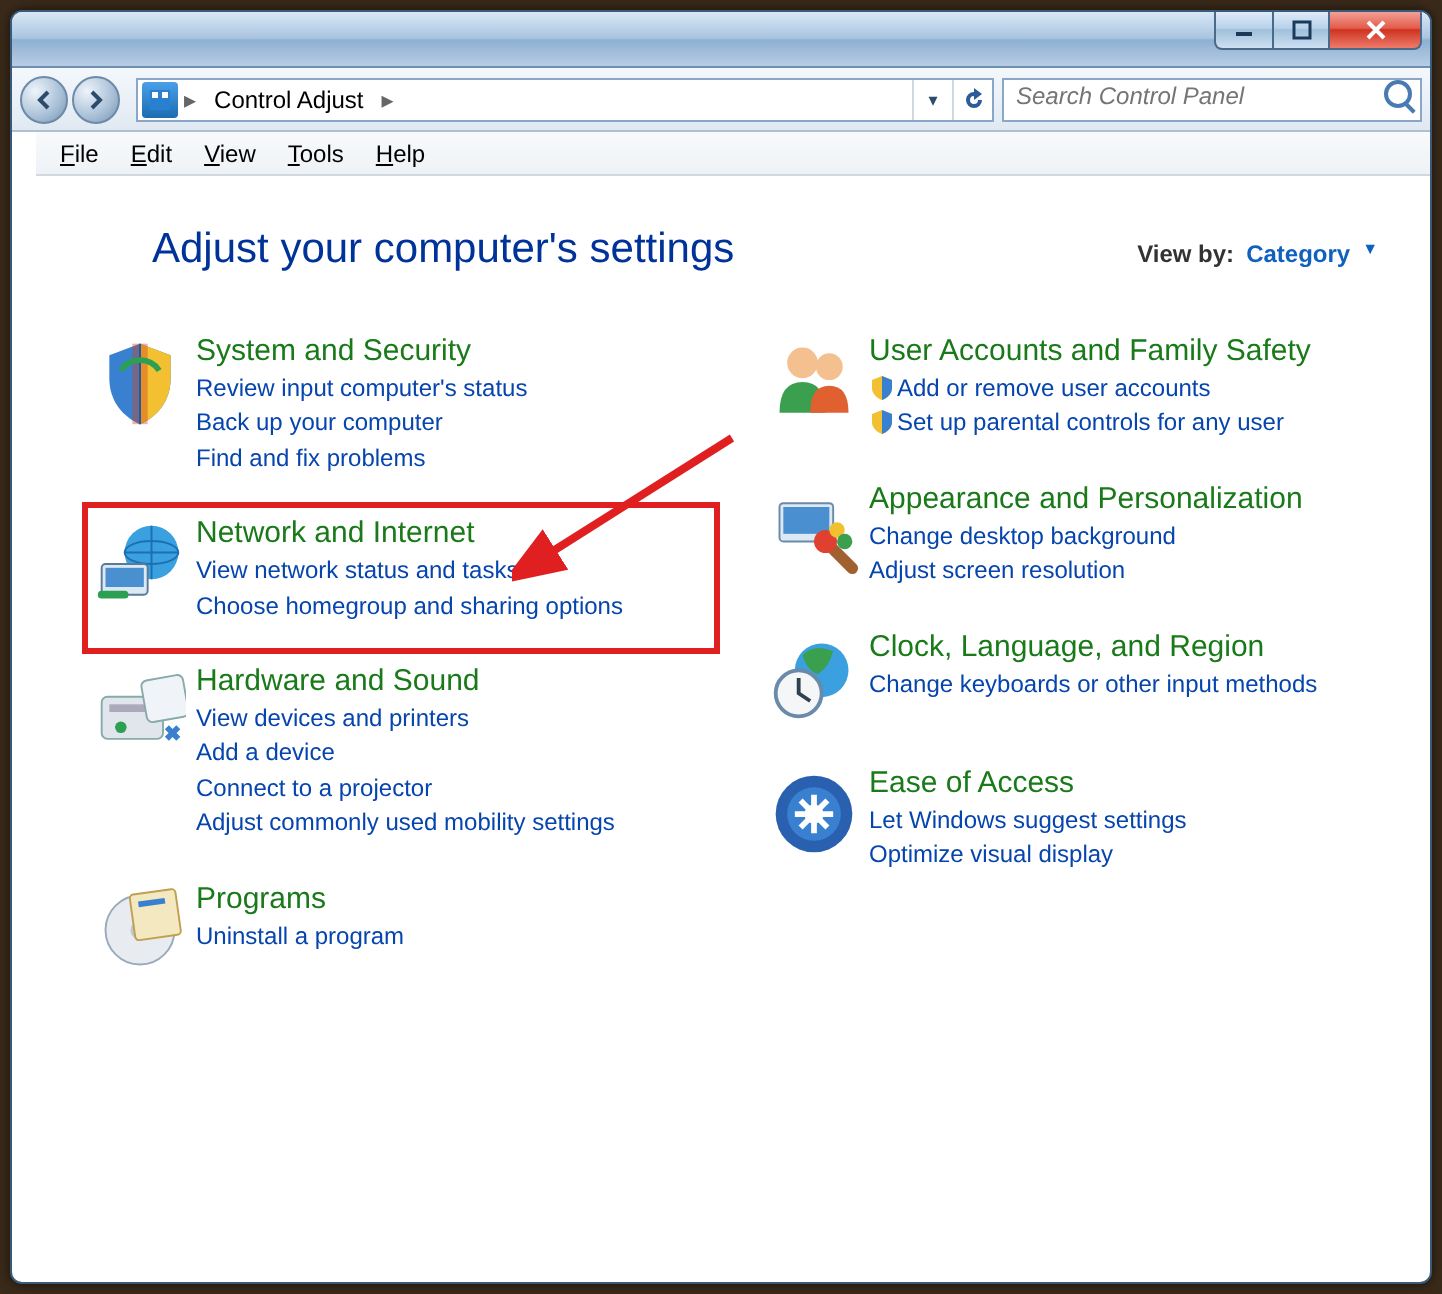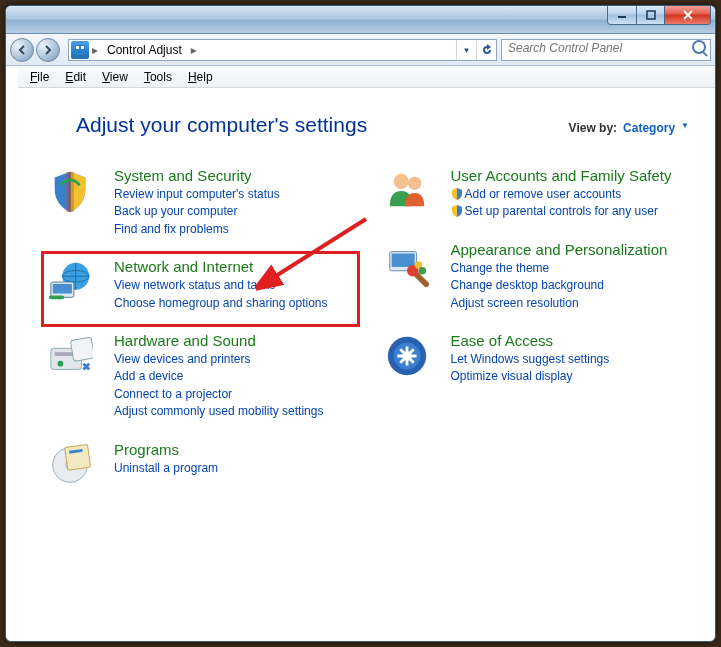--- a/index.html
+++ b/index.html
@@ -147,21 +147,21 @@
   }
   .viewby { color:#333; font-size:12px; display:flex;gap:6px;align-items:flex-start; margin-right:6px;font-weight:bold;}
   .viewby-val { color:#1060c0; }
   .viewby-arrow { color:#1060c0; font-size:8px;}
   
   .columns { display:flex; gap:20px;}
   .col { flex:1; display:flex;flex-direction:column; }
   .cat {
     display:flex;
     padding:6px 4px 14px 4px;
-    gap:20px;
+    gap:4px;
     position:relative;
   }
   .cat.highlight {
     outline: 3px solid #e02020;
     outline-offset: -2px;
   }
   .cat-icon {
     width:48px;height:48px;flex-shrink:0;
     display:flex;align-items:center;justify-content:center;
   }
@@ -370,23 +370,36 @@
                 <rect x="6" y="10" width="28" height="20" rx="2" fill="#dce8f4" stroke="#6a8aaa"></rect>
                 <rect x="8" y="12" width="24" height="14" fill="#4a90d0"></rect>
                 <path d="M30 30 L44 44" stroke="#a06030" stroke-width="6" stroke-linecap="round"></path>
                 <circle cx="30" cy="30" r="6" fill="#e04030"></circle>
                 <circle cx="36" cy="24" r="4" fill="#f0c030"></circle>
                 <circle cx="40" cy="30" r="4" fill="#3aa050"></circle>
               </svg>
             </div>
             <div class="cat-body">
               <div class="cat-title">Appearance and Personalization</div>
-              <a class="cat-link">Change the theme</a>
               <a class="cat-link">Change desktop background</a>
               <a class="cat-link">Adjust screen resolution</a>
+            </div>
+          </div>
+          <div class="cat">
+            <div class="cat-icon">
+              <svg viewBox="0 0 48 48">
+                <circle cx="28" cy="20" r="14" fill="#3aa0e0"></circle>
+                <path d="M18 12 Q24 6 34 10 Q32 18 26 22 Q20 20 18 12" fill="#3aa050"></path>
+                <circle cx="16" cy="32" r="12" fill="#f4f6f8" stroke="#6a8aaa" stroke-width="2"></circle>
+                <path d="M16 24 V32 L22 36" stroke="#304050" stroke-width="2" fill="none"></path>
+              </svg>
+            </div>
+            <div class="cat-body">
+              <div class="cat-title">Clock, Language, and Region</div>
+              <a class="cat-link">Change keyboards or other input methods</a>
             </div>
           </div>
           <div class="cat">
             <div class="cat-icon">
               <svg viewBox="0 0 48 48">
                 <circle cx="24" cy="24" r="20" fill="#2a60b0"></circle>
                 <circle cx="24" cy="24" r="14" fill="#3a80d0"></circle>
                 <path d="M24 14 L24 34 M14 24 L34 24 M17 17 L31 31 M31 17 L17 31" stroke="#fff" stroke-width="3"></path>
                 <circle cx="24" cy="24" r="5" fill="#fff"></circle>
               </svg>

